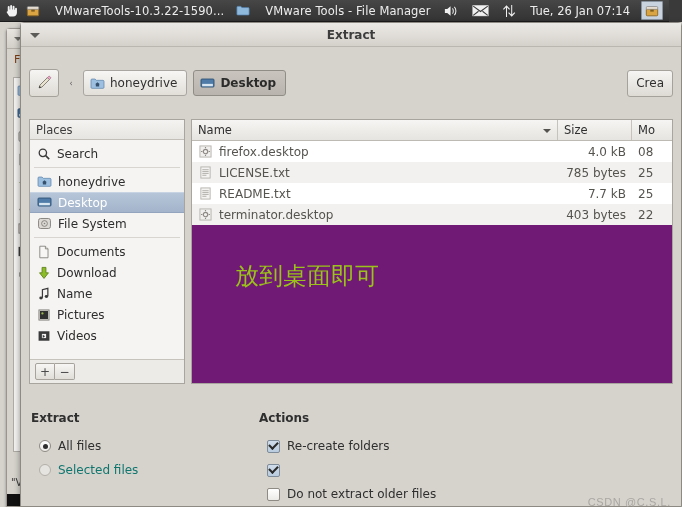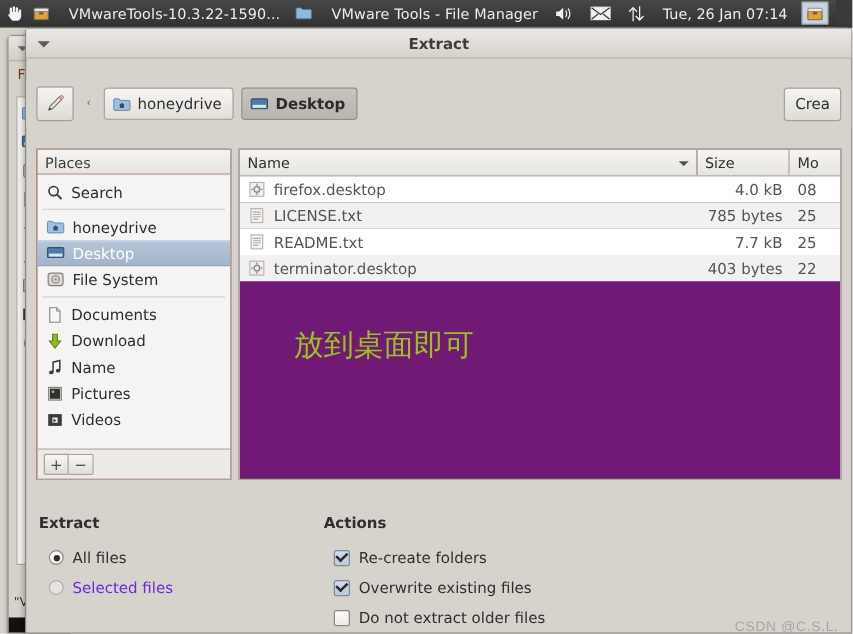--- a/index.html
+++ b/index.html
@@ -173,21 +173,21 @@
     font-family:"DejaVu Sans","Liberation Sans",sans-serif; white-space:nowrap;
   }
 
   
   .options { flex:0 0 auto; padding:10px 10px 0 10px; display:flex; position:relative; }
   .opt-col-left { width:228px; flex:0 0 228px; }
   .opt-col-right { flex:1 1 auto; }
   .opt-title { font-size:12px; font-weight:bold; color:#2f2f2f; margin-bottom:9px; }
   .opt-row { display:flex; align-items:center; gap:7px; height:24px; padding-left:8px; }
   .opt-row .txt { font-size:12px; color:#2f2f2f; }
-  .opt-row.dim .txt { color:#6d28d9; }
+  .opt-row.dim .txt { color:#0f766e; }
   .radio {
     width:12px;height:12px;border-radius:50%;border:1px solid #8e8a84;
     background:linear-gradient(to bottom,#ffffff,#eceae6);
     display:flex;align-items:center;justify-content:center; flex:0 0 12px;
   }
   .radio.on::after { content:""; width:5px;height:5px;border-radius:50%;background:#2e2e2e; }
   .radio.dim { border-color:#b3afa9; background:#e6e4e0; }
   .cbox {
     width:13px;height:13px;border:1px solid #8e8a84;border-radius:2px;
     background:linear-gradient(to bottom,#ffffff,#eceae6);
@@ -590,21 +590,20 @@
       <div class="opt-col-right">
         <div class="opt-title">Actions</div>
 
         <div class="opt-row">
           <span class="cbox on"></span>
           <span class="txt">Re-create folders</span>
         </div>
 
         <div class="opt-row">
           <span class="cbox on"></span>
-          <span class="txt">Overwrite existing files</span>
         </div>
 
         <div class="opt-row">
           <span class="cbox"></span>
           <span class="txt">Do not extract older files</span>
         </div>
       </div>
 
       <div class="watermark">CSDN @C.S.L.</div>
     </div>

